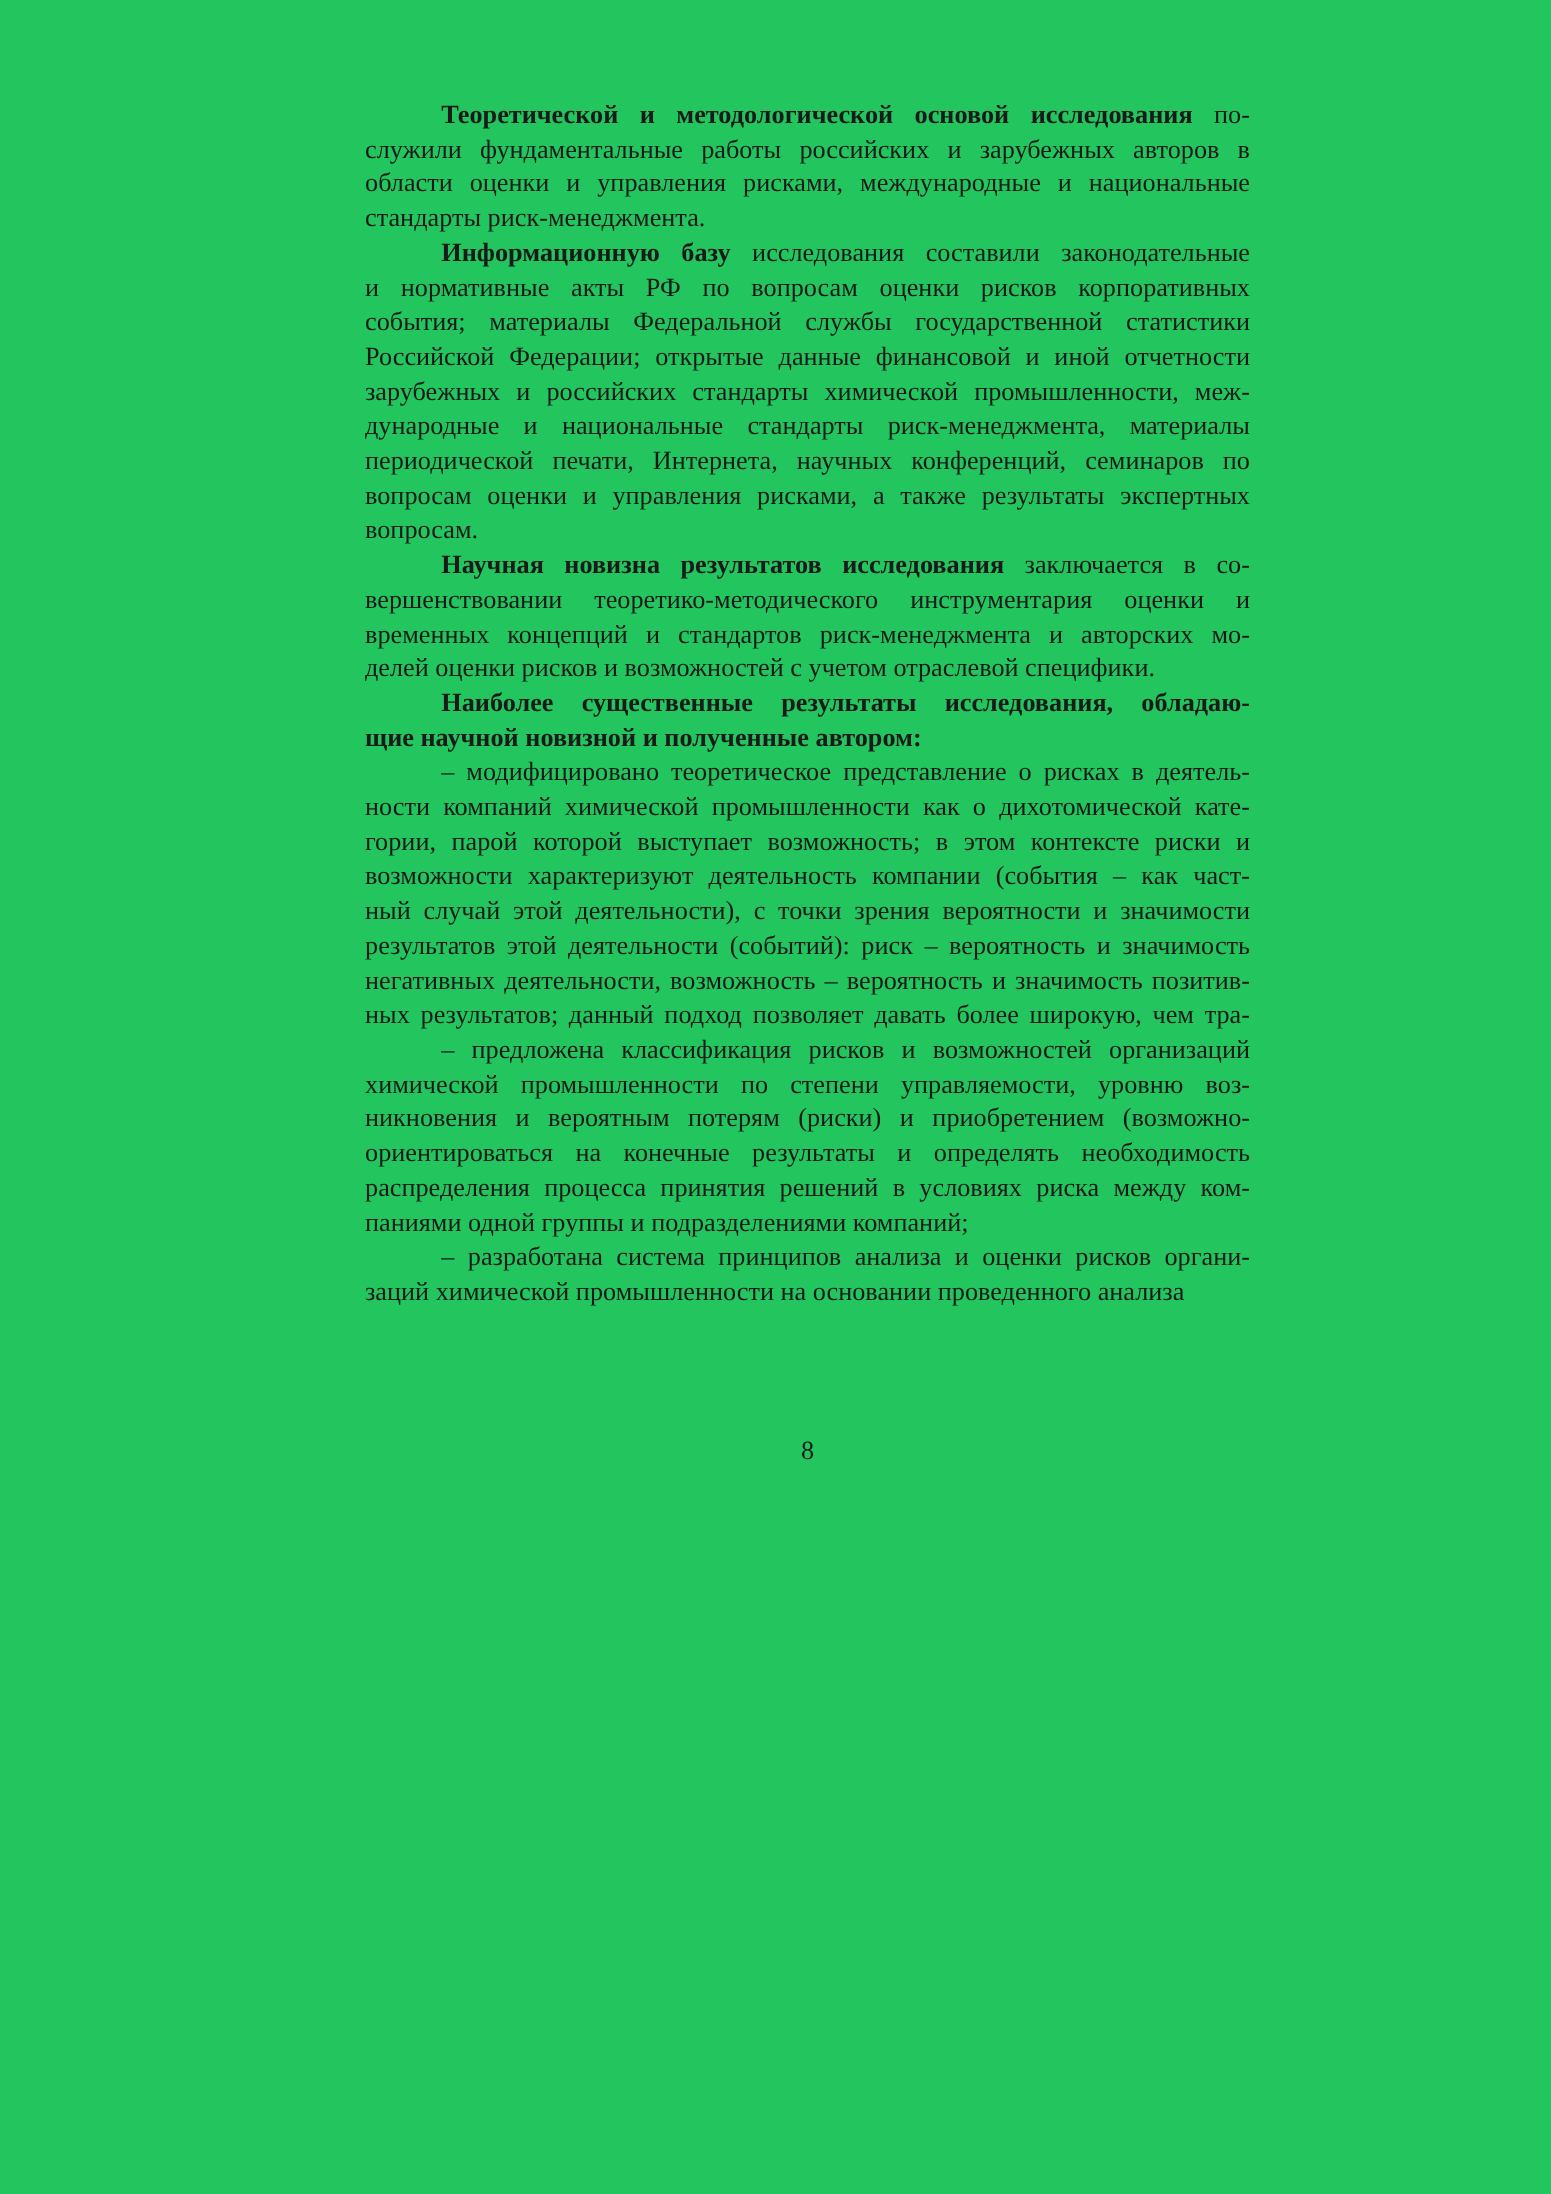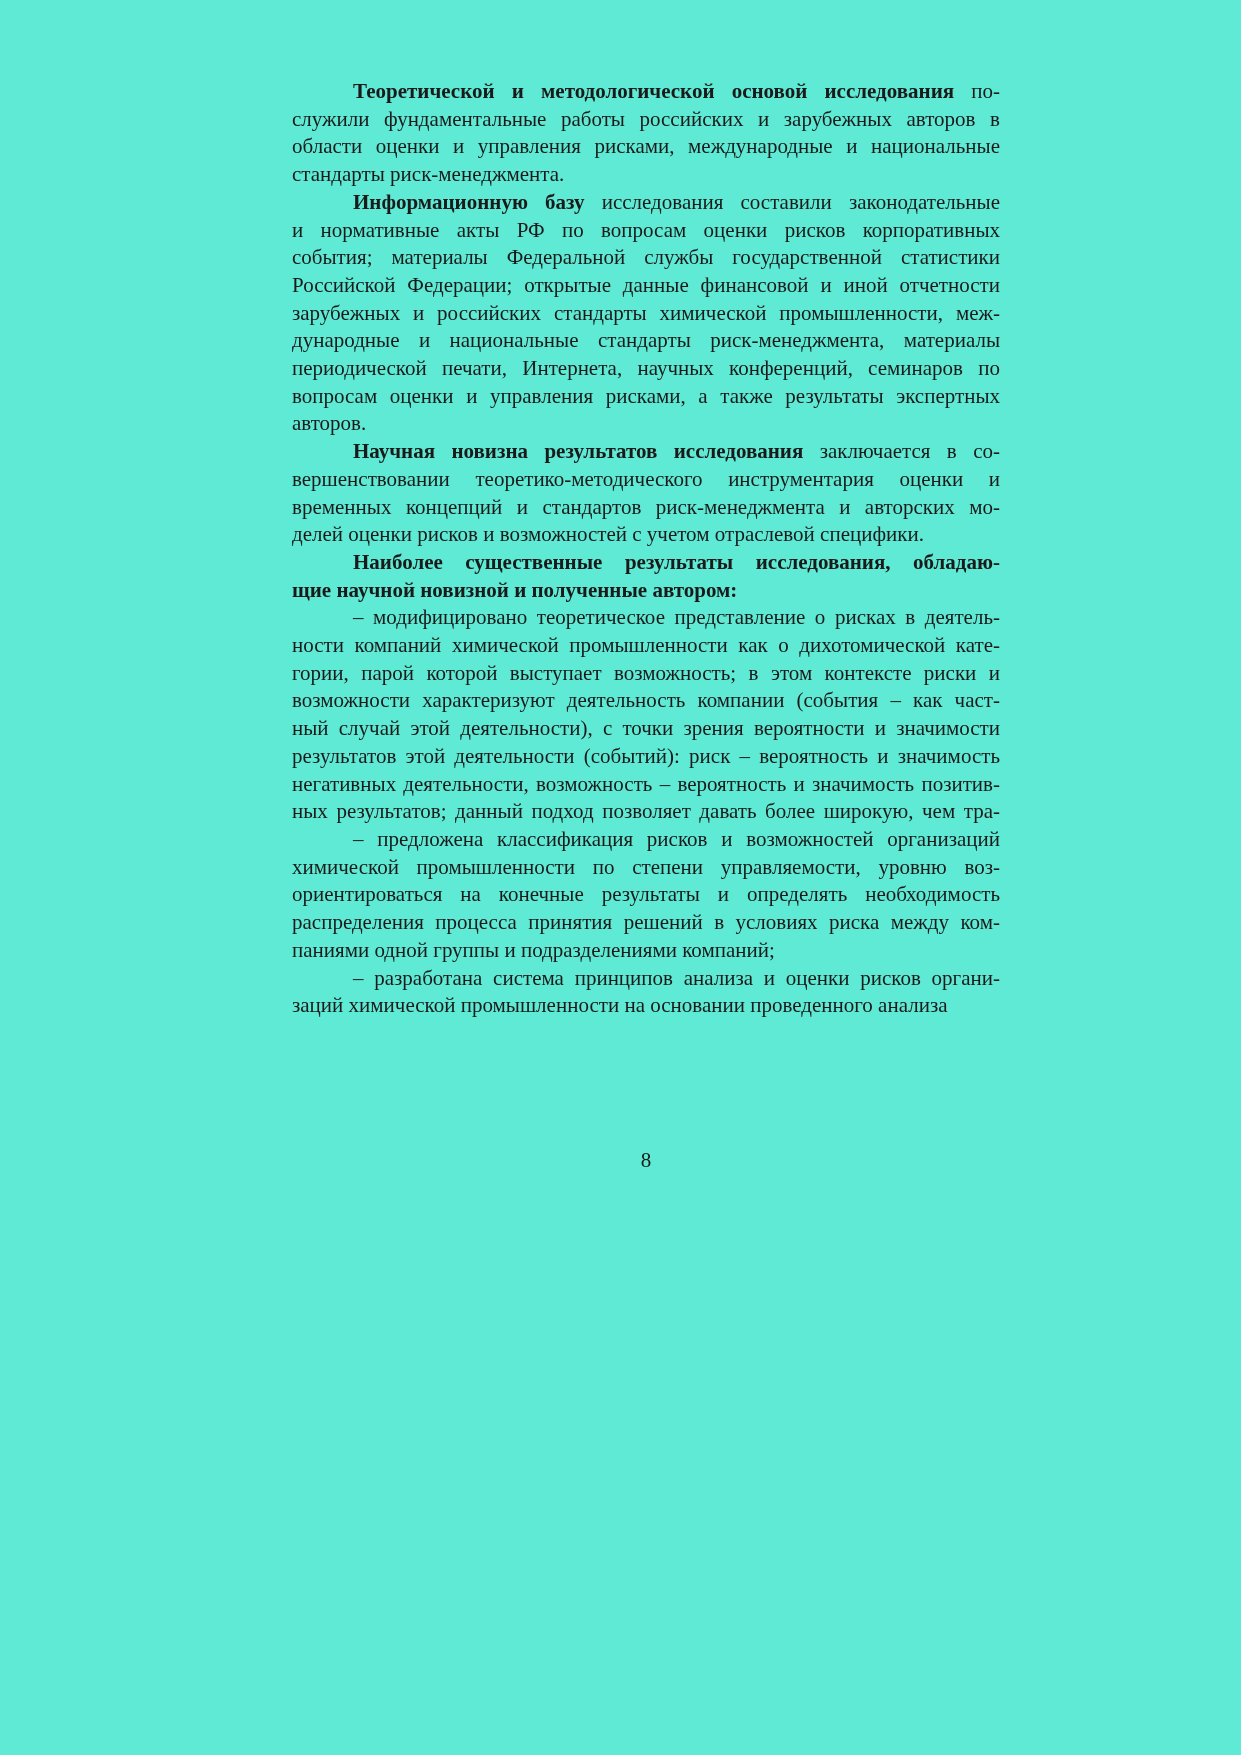--- a/index.html
+++ b/index.html
@@ -5,21 +5,21 @@
   html, body {
     margin: 0;
     padding: 0;
     background: #e8e8e8;
   }
   .page {
     position: relative;
     width: 1241px;
     height: 1755px;
     margin: 0 auto;
-    background: #5eead4;
+    background: #22c55e;
     font-family: "Liberation Serif", serif;
     color: #1a1a1a;
     overflow: hidden;
   }
   .text-body {
     position: absolute;
     left: 292px;
     top: 78px;
     width: 708px;
     font-size: 21px;
@@ -65,21 +65,21 @@
       </div>
       <div class="paragraph">
         <div class="line first"><span class="run bold">Информационную базу</span><span class="run"> исследования составили законодательные</span></div>
         <div class="line"><span class="run">и нормативные акты РФ по вопросам оценки рисков корпоративных</span></div>
         <div class="line"><span class="run">события; материалы Федеральной службы государственной статистики</span></div>
         <div class="line"><span class="run">Российской Федерации; открытые данные финансовой и иной отчетности</span></div>
         <div class="line"><span class="run">зарубежных и российских стандарты химической промышленности, меж-</span></div>
         <div class="line"><span class="run">дународные и национальные стандарты риск-менеджмента, материалы</span></div>
         <div class="line"><span class="run">периодической печати, Интернета, научных конференций, семинаров по</span></div>
         <div class="line"><span class="run">вопросам оценки и управления рисками, а также результаты экспертных</span></div>
-        <div class="line last"><span class="run">авторов.</span></div>
+        <div class="line last"><span class="run">вопросам.</span></div>
       </div>
       <div class="paragraph">
         <div class="line first"><span class="run bold">Научная новизна результатов исследования</span><span class="run"> заключается в со-</span></div>
         <div class="line"><span class="run">вершенствовании теоретико-методического инструментария оценки и</span></div>
         <div class="line"><span class="run">временных концепций и стандартов риск-менеджмента и авторских мо-</span></div>
         <div class="line last"><span class="run">делей оценки рисков и возможностей с учетом отраслевой специфики.</span></div>
       </div>
       <div class="paragraph">
         <div class="line first"><span class="run bold">Наиболее существенные результаты исследования, обладаю-</span></div>
         <div class="line last"><span class="run bold">щие научной новизной и полученные автором:</span></div>
@@ -90,20 +90,21 @@
         <div class="line"><span class="run">гории, парой которой выступает возможность; в этом контексте риски и</span></div>
         <div class="line"><span class="run">возможности характеризуют деятельность компании (события – как част-</span></div>
         <div class="line"><span class="run">ный случай этой деятельности), с точки зрения вероятности и значимости</span></div>
         <div class="line"><span class="run">результатов этой деятельности (событий): риск – вероятность и значимость</span></div>
         <div class="line"><span class="run">негативных деятельности, возможность – вероятность и значимость позитив-</span></div>
         <div class="line"><span class="run">ных результатов; данный подход позволяет давать более широкую, чем тра-</span></div>
       </div>
       <div class="paragraph">
         <div class="line first"><span class="run">– предложена классификация рисков и возможностей организаций</span></div>
         <div class="line"><span class="run">химической промышленности по степени управляемости, уровню воз-</span></div>
+        <div class="line"><span class="run">никновения и вероятным потерям (риски) и приобретением (возможно-</span></div>
         <div class="line"><span class="run">ориентироваться на конечные результаты и определять необходимость</span></div>
         <div class="line"><span class="run">распределения процесса принятия решений в условиях риска между ком-</span></div>
         <div class="line last"><span class="run">паниями одной группы и подразделениями компаний;</span></div>
       </div>
       <div class="paragraph">
         <div class="line first"><span class="run">– разработана система принципов анализа и оценки рисков органи-</span></div>
         <div class="line last"><span class="run">заций химической промышленности на основании проведенного анализа</span></div>
       </div>
     </div>
   <div class="page-number">8</div>

